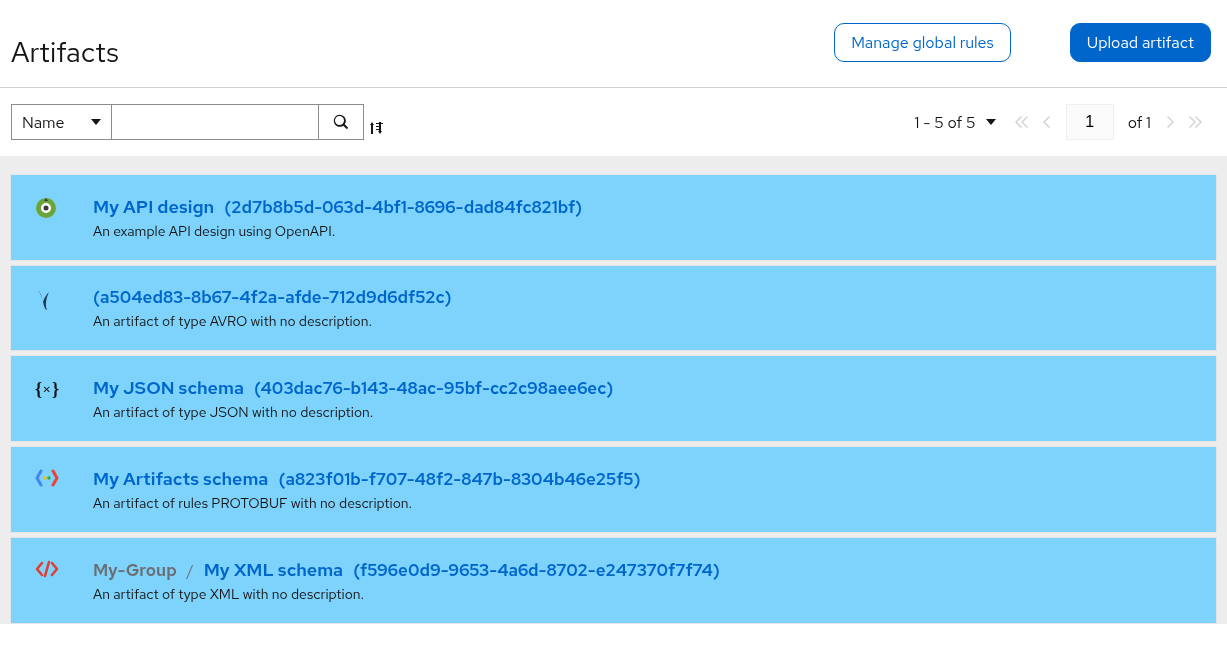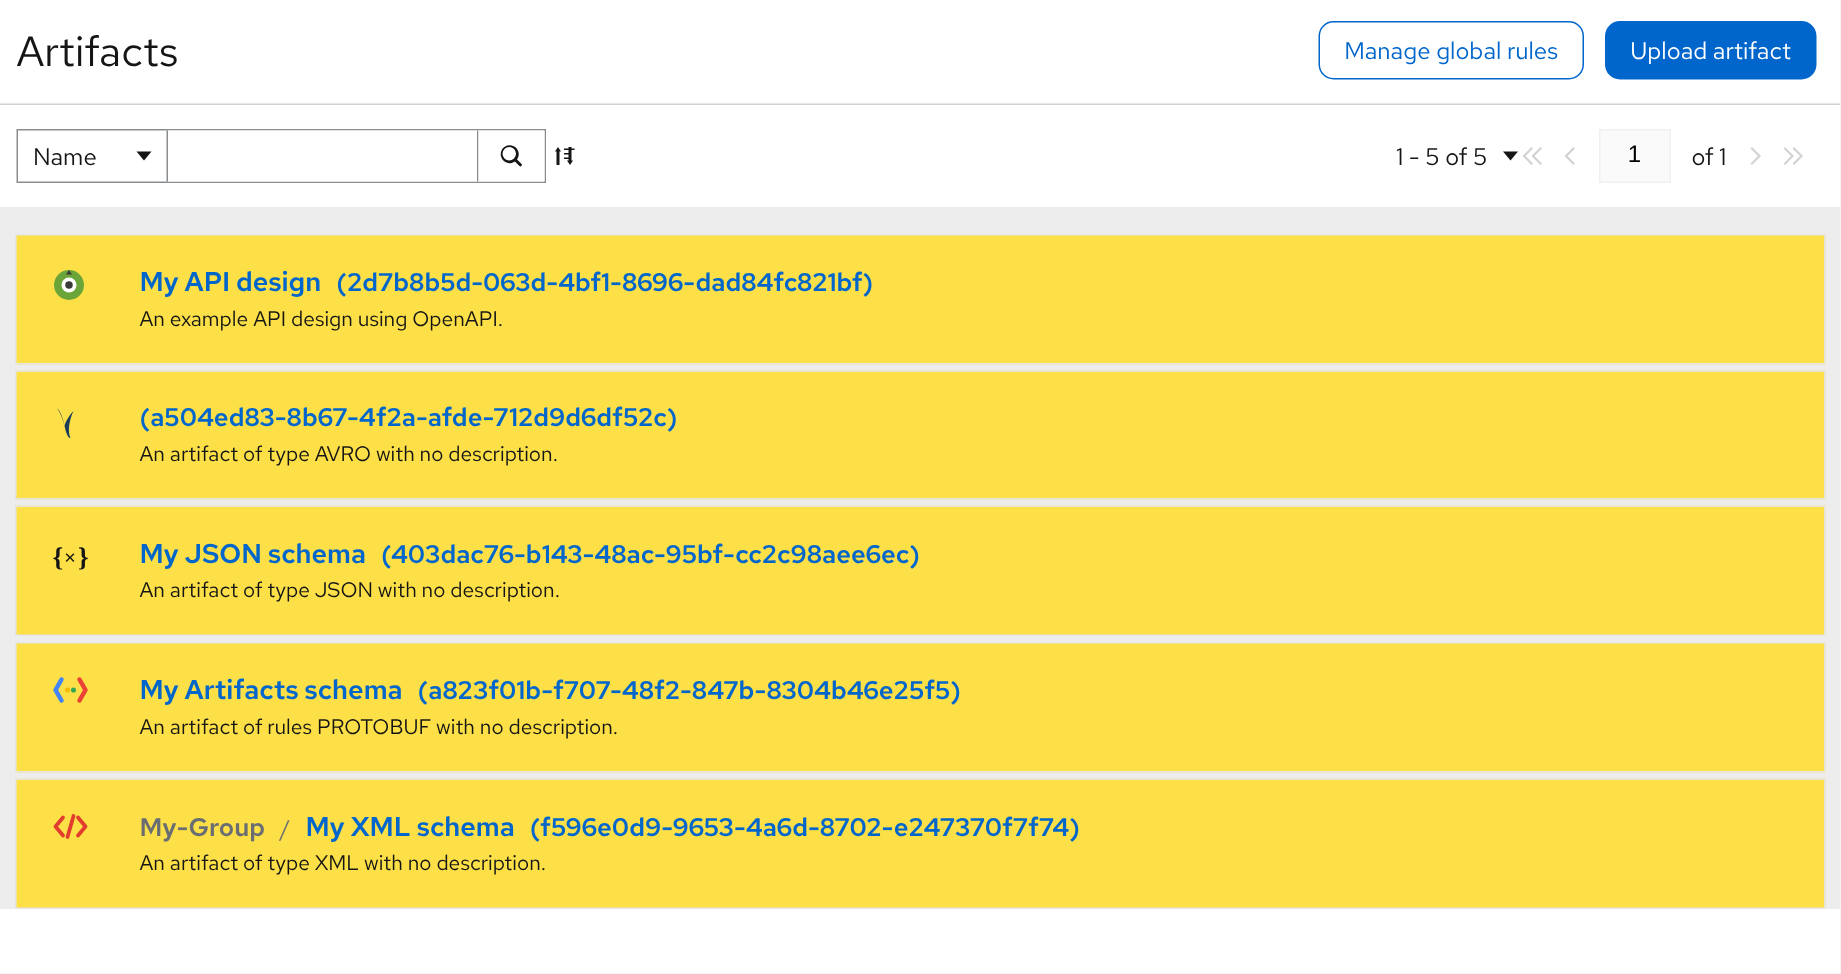--- a/index.html
+++ b/index.html
@@ -1,38 +1,38 @@
 <!DOCTYPE html>
 <html><head>
 <meta charset="utf-8">
 <style>
   * { box-sizing: border-box; margin: 0; padding: 0; }
   body { font-family: "Red Hat Text", "Helvetica Neue", Arial, sans-serif; background: #fff; color: #151515; width: 1227px; }
   .header { display: flex; align-items: center; justify-content: space-between; padding: 14px 16px 16px 11px; border-bottom: 1px solid #d2d2d2; }
-  .page-title { font-size: 28px; font-weight: 400; color: #151515; }
+  .page-title { font-size: 28px; font-weight: 400; color: #151515; margin-top: 19px; }
   .header-actions { display: flex; gap: 14px; }
   .btn { font-size: 16px; padding: 8px 16px; border-radius: 10px; cursor: pointer; font-family: inherit; }
   .btn-outline { background: #fff; color: #0066cc; border: 1px solid #0066cc; }
-  .btn-primary { background: #0066cc; color: #fff; border: 1px solid #0066cc; }
+  .btn-primary { background: #0066cc; color: #fff; border: 1px solid #0066cc; margin-left: 45px; }
   .toolbar { display: flex; align-items: center; justify-content: space-between; padding: 16px 24px 16px 11px; }
-  .toolbar-left { display: flex; align-items: center; }
+  .toolbar-left { display: flex; align-items: flex-end; }
   .filter-group { display: flex; border: 1px solid #8a8d90; height: 36px; }
   .filter-select { display: flex; align-items: center; justify-content: space-between; padding: 0 10px; width: 100px; border-right: 1px solid #8a8d90; font-size: 16px; cursor: pointer; }
   .filter-input { width: 207px; border: none; border-right: 1px solid #8a8d90; padding: 0 8px; font-size: 16px; outline: none; }
   .search-btn { width: 44px; display: flex; align-items: center; justify-content: center; background: #fff; border: none; cursor: pointer; }
   .sort-btn { background: transparent; border: none; cursor: pointer; padding: 4px; }
   .caret-down { display: inline-block; width: 0; height: 0; border-left: 5px solid transparent; border-right: 5px solid transparent; border-top: 6px solid #151515; }
-  .toolbar-right { display: flex; align-items: center; gap: 2px; }
+  .toolbar-right { display: flex; align-items: center; gap: 18px; }
   .range-text { font-size: 16px; display: flex; align-items: center; gap: 10px; cursor: pointer; }
   .pager { display: flex; align-items: center; gap: 14px; }
   .pager-nav { color: #d2d2d2; cursor: default; display: inline-flex; }
   .page-input { width: 48px; height: 36px; text-align: center; font-size: 16px; border: 1px solid #f0f0f0; background: #fafafa; }
   .of-text { font-size: 16px; }
   .list-area { background: #ededed; padding: 18px 10px 0 10px; }
-  .artifact-card { background: #fde047; border: 1px solid #e5e5e5; padding: 20px 24px; margin-bottom: 4px; display: flex; gap: 36px; align-items: flex-start; }
+  .artifact-card { background: #7dd3fc; border: 1px solid #e5e5e5; padding: 20px 24px; margin-bottom: 4px; display: flex; gap: 36px; align-items: flex-start; }
   .artifact-icon { width: 22px; height: 22px; flex-shrink: 0; margin-top: 2px; }
   .artifact-body { flex: 1; }
   .artifact-title-row { display: flex; align-items: baseline; gap: 10px; flex-wrap: wrap; }
   .artifact-name { color: #0066cc; font-size: 18px; font-weight: 600; cursor: pointer; }
   .artifact-id { color: #0066cc; font-size: 17px; font-weight: 600; }
   .artifact-group { color: #6a6e73; font-size: 17px; font-weight: 600; }
   .artifact-slash { color: #6a6e73; font-size: 15px; }
   .artifact-desc { color: #151515; font-size: 14px; margin-top: 4px; }
   svg { display: block; }
 </style>

